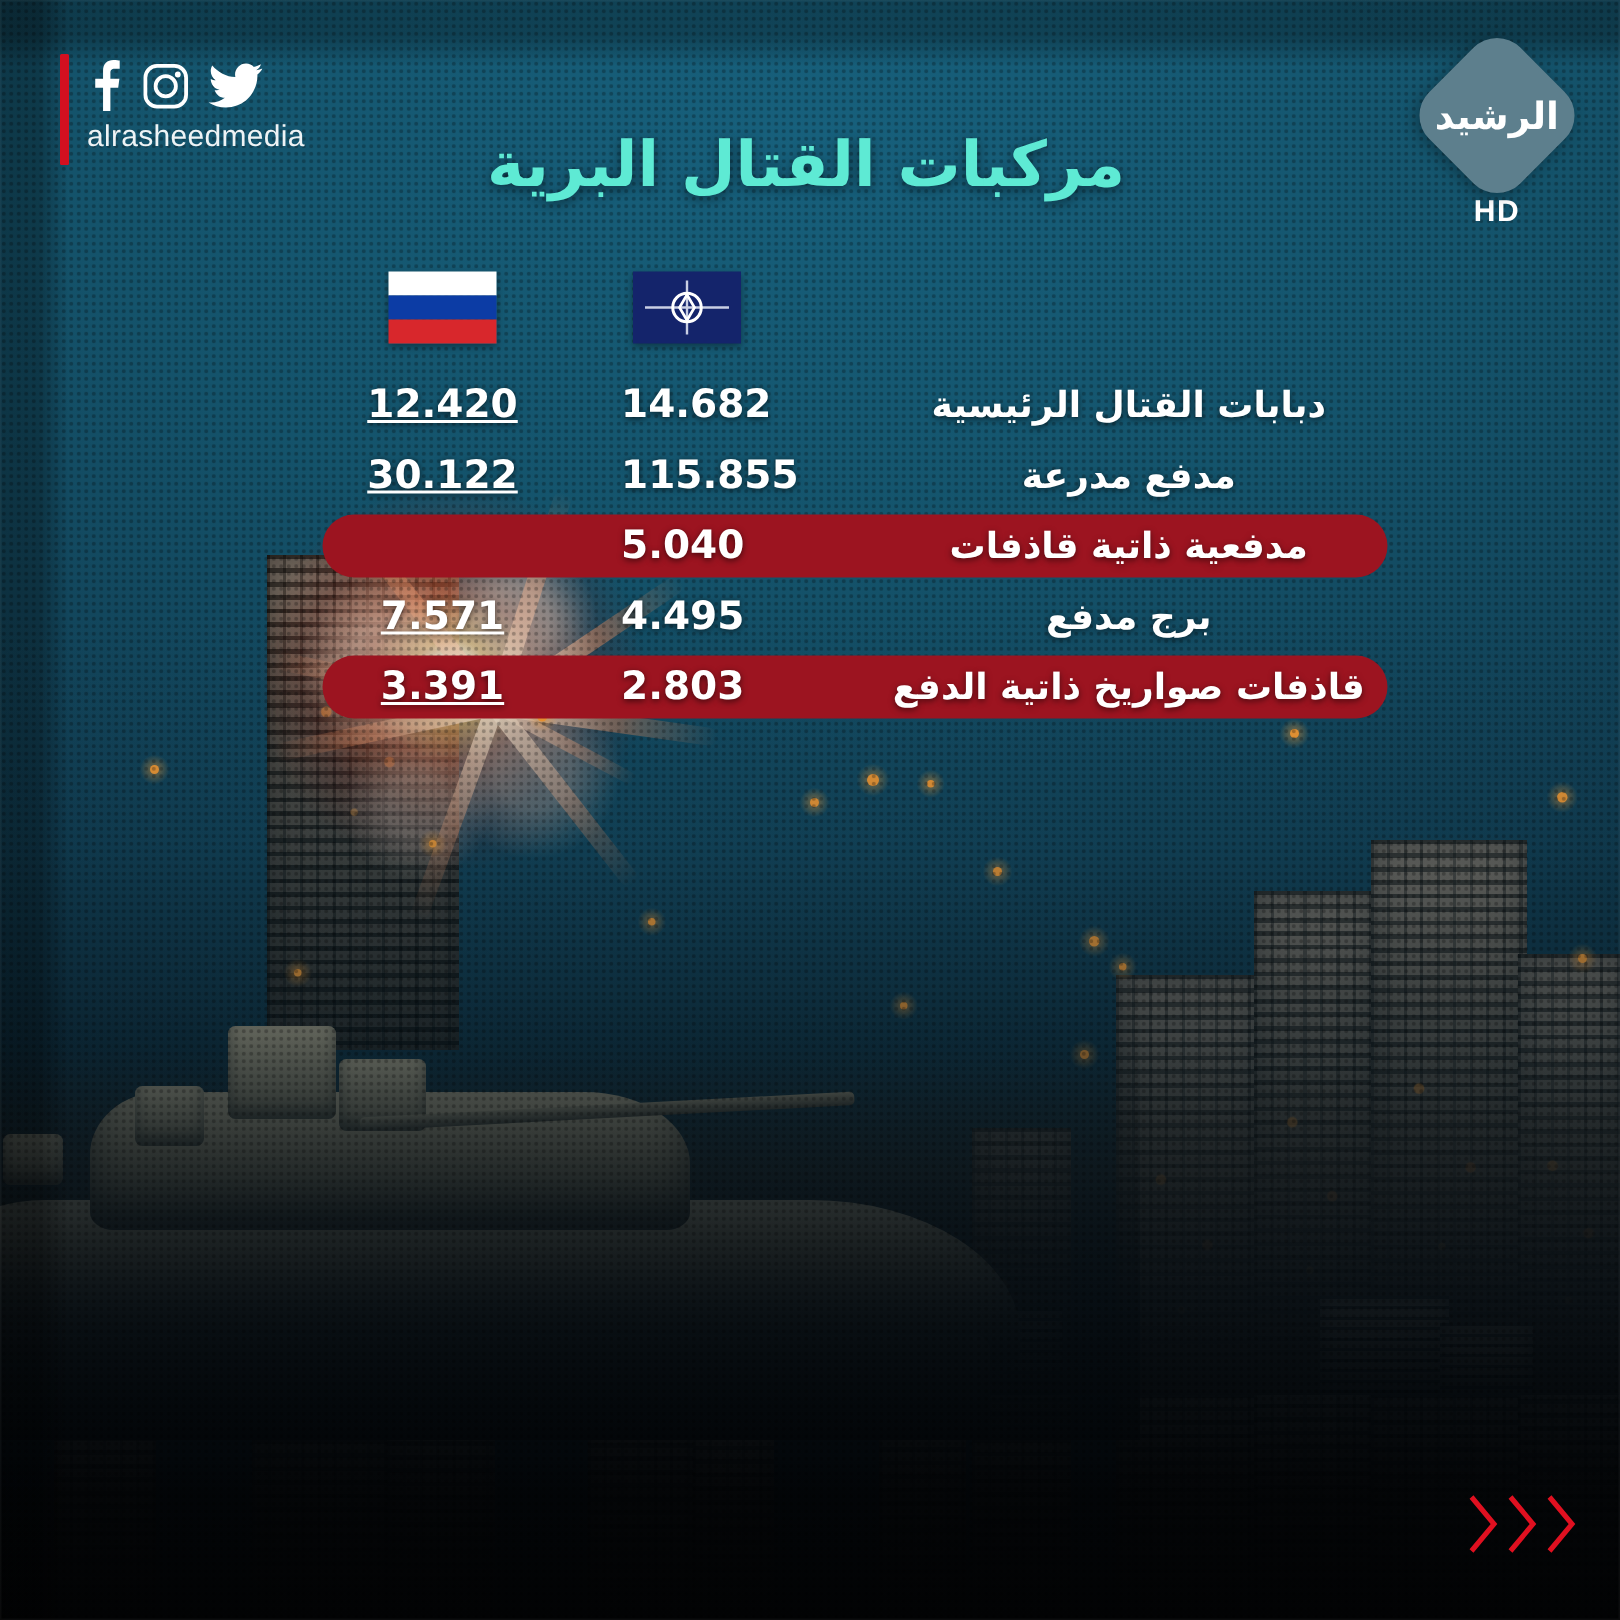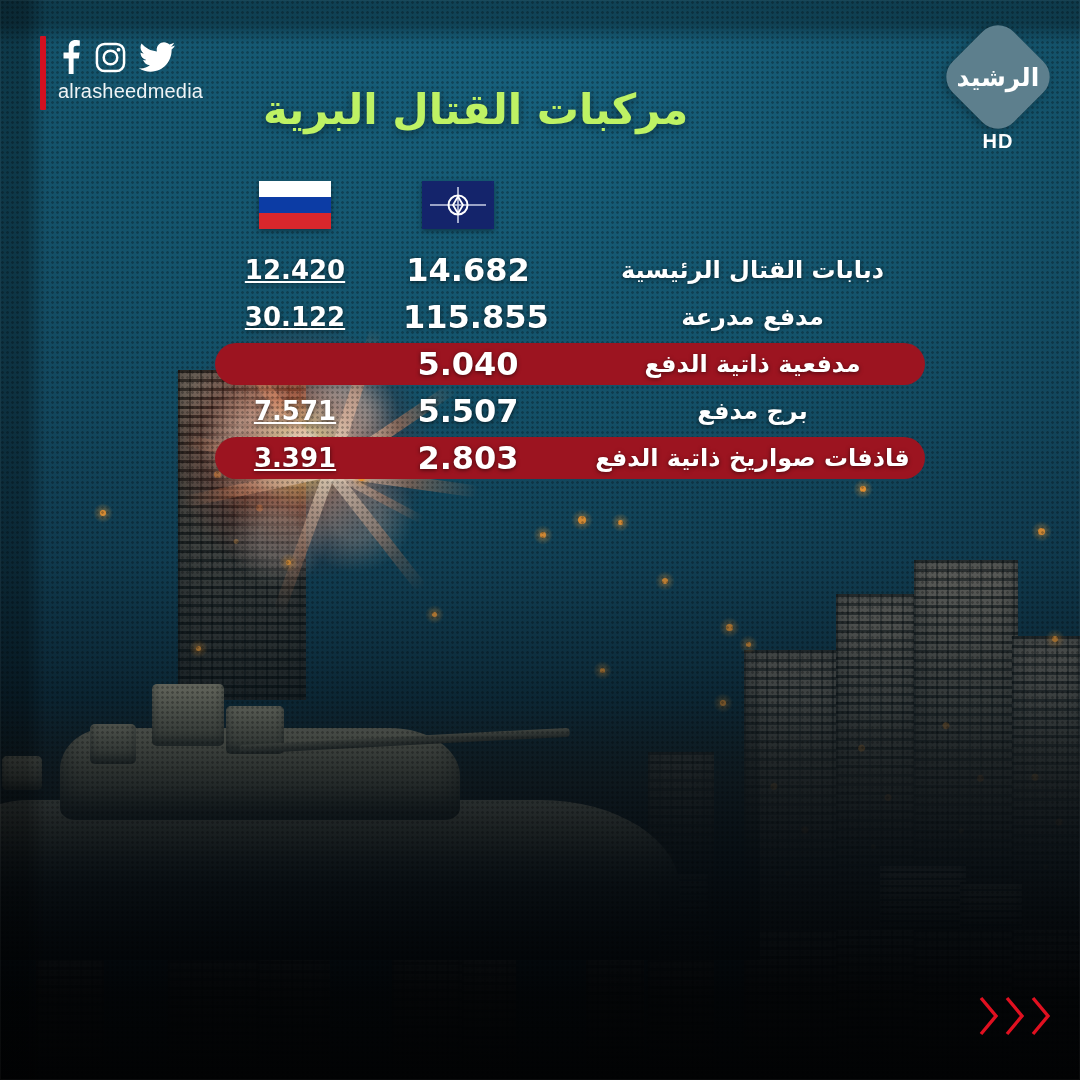--- a/index.html
+++ b/index.html
@@ -155,22 +155,22 @@
   .social-bar{width:6px;height:74px;background:#d31020;border-radius:1px;flex:none;}
   .social-col{display:flex;flex-direction:column;gap:3px;}
   .social-icons{display:flex;align-items:center;gap:13px;height:42px;}
   .si{display:block;}
   .handle{
     color:#eef3f5;font-size:20px;letter-spacing:.2px;
     font-family:"Liberation Sans",sans-serif;line-height:1;
   }
 
   .title{
-    position:absolute;right:347px;top:86px;width:470px;text-align:left;
-    color:#bef264;font-size:42px;font-weight:bold;line-height:1.15;
+    position:absolute;right:330px;top:86px;width:470px;text-align:right;
+    color:#5eead4;font-size:42px;font-weight:bold;line-height:1.15;
     font-family:"DejaVu Sans","Liberation Sans",sans-serif;
     text-shadow:0 2px 8px rgba(0,0,0,.45);
     letter-spacing:0px;
   }
 
   .logo-wrap{position:absolute;right:28px;top:34px;width:108px;text-align:center;}
   .logo-diamond{
     width:86px;height:86px;margin:0 auto;border-radius:22px;
     background:#5d7f8d;transform:rotate(45deg);
     display:flex;align-items:center;justify-content:center;
@@ -208,21 +208,21 @@
   .cell{
     position:absolute;top:0;height:47px;line-height:47px;
     color:#ffffff;font-weight:bold;white-space:nowrap;
   }
   .c-label{
     right:155px;width:345px;text-align:center;font-size:24px;
     font-family:"DejaVu Sans","Liberation Sans",sans-serif;
     text-shadow:0 1px 4px rgba(0,0,0,.55);
   }
   .c-nato{
-    left:403px;width:130px;text-align:center;font-size:32px;direction:ltr;
+    left:414px;width:130px;text-align:left;font-size:26px;direction:ltr;
     font-family:"DejaVu Sans","Liberation Sans",sans-serif;
     text-shadow:0 1px 4px rgba(0,0,0,.6);
   }
   .c-ru{
     left:230px;width:130px;text-align:center;font-size:26px;direction:ltr;
     font-family:"DejaVu Sans","Liberation Sans",sans-serif;
     text-shadow:0 1px 4px rgba(0,0,0,.6);
     text-decoration:underline;
   }
 
@@ -375,27 +375,27 @@
       </div>
 
       <div class="row">
         <div class="cell c-label">مدفع مدرعة</div>
         <div class="cell c-nato">115.855</div>
         <div class="cell c-ru">30.122</div>
       </div>
 
       <div class="row">
         <div class="pill"></div>
-        <div class="cell c-label">مدفعية ذاتية الدفع</div>
+        <div class="cell c-label">مدفعية ذاتية قاذفات</div>
         <div class="cell c-nato">5.040</div>
       </div>
 
       <div class="row">
         <div class="cell c-label">برج مدفع</div>
-        <div class="cell c-nato">5.507</div>
+        <div class="cell c-nato">4.495</div>
         <div class="cell c-ru">7.571</div>
       </div>
 
       <div class="row">
         <div class="pill"></div>
         <div class="cell c-label">قاذفات صواريخ ذاتية الدفع</div>
         <div class="cell c-nato">2.803</div>
         <div class="cell c-ru">3.391</div>
       </div>
 

